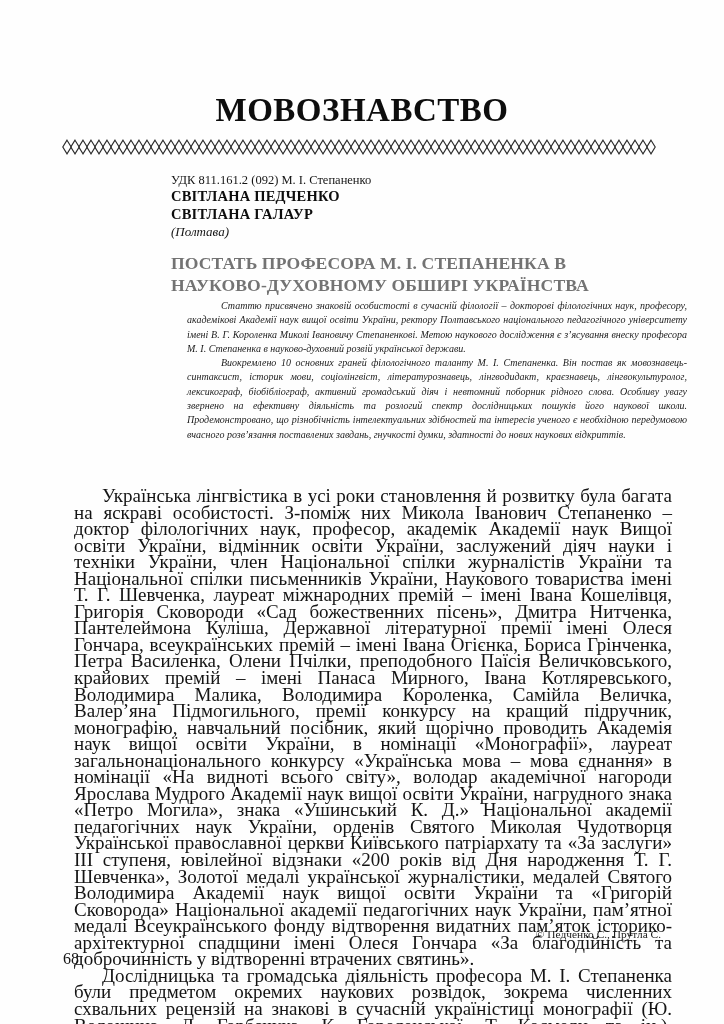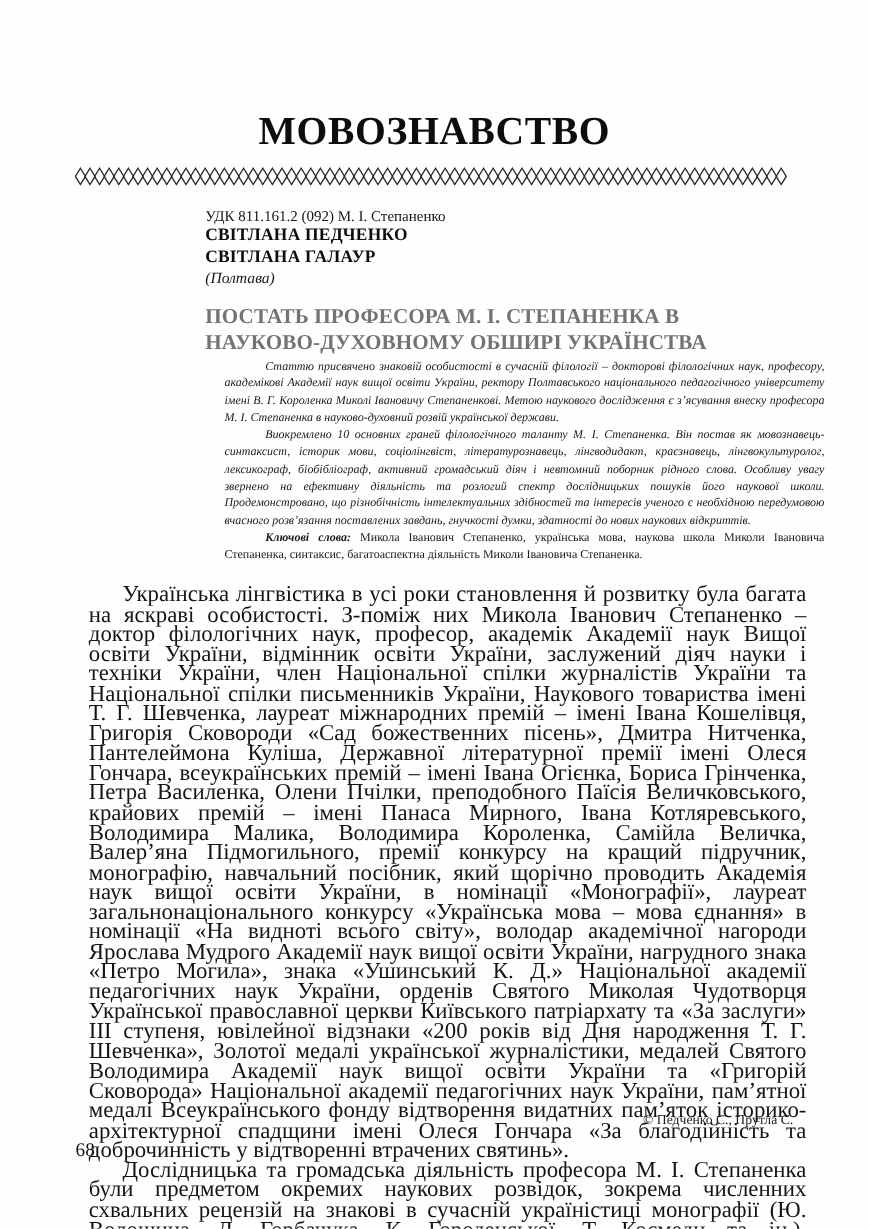--- a/index.html
+++ b/index.html
@@ -247,21 +247,20 @@
     <div class="author">СВІТЛАНА ПЕДЧЕНКО</div>
     <div class="author">СВІТЛАНА ГАЛАУР</div>
     <div class="city">(Полтава)</div>
   </div>
 
   <h1 class="article-title">ПОСТАТЬ ПРОФЕСОРА М. І. СТЕПАНЕНКА В НАУКОВО-ДУХОВНОМУ ОБШИРІ УКРАЇНСТВА</h1>
 
   <div class="abstract">
     <p>Статтю присвячено знаковій особистості в сучасній філології – докторові філологічних наук, професору, академікові Академії наук вищої освіти України, ректору Полтавського національного педагогічного університету імені В. Г. Короленка Миколі Івановичу Степаненкові. Метою наукового дослідження є з’ясування внеску професора М. І. Степаненка в науково-духовний розвій української держави.</p>
     <p>Виокремлено 10 основних граней філологічного таланту М. І. Степаненка. Він постав як мовознавець-синтаксист, історик мови, соціолінгвіст, літературознавець, лінгводидакт, краєзнавець, лінгвокультуролог, лексикограф, біобібліограф, активний громадський діяч і невтомний поборник рідного слова. Особливу увагу звернено на ефективну діяльність та розлогий спектр дослідницьких пошуків його наукової школи. Продемонстровано, що різнобічність інтелектуальних здібностей та інтересів ученого є необхідною передумовою вчасного розв’язання поставлених завдань, гнучкості думки, здатності до нових наукових відкриттів.</p>
-    <p class="kw"><span class="kw-label">Ключові слова:</span><span class="kw-body"> Микола Іванович Степаненко, українська мова, наукова школа Миколи Івановича Степаненка, синтаксис, багатоаспектна діяльність Миколи Івановича Степаненка.</span></p>
   </div>
 
   <div class="body-text">
     <p>Українська лінгвістика в усі роки становлення й розвитку була багата на яскраві особистості. З-поміж них Микола Іванович Степаненко – доктор філологічних наук, професор, академік Академії наук Вищої освіти України, відмінник освіти України, заслужений діяч науки і техніки України, член Національної спілки журналістів України та Національної спілки письменників України, Наукового товариства імені Т. Г. Шевченка, лауреат міжнародних премій – імені Івана Кошелівця, Григорія Сковороди «Сад божественних пісень», Дмитра Нитченка, Пантелеймона Куліша, Державної літературної премії імені Олеся Гончара, всеукраїнських премій –  імені Івана Огієнка, Бориса Грінченка, Петра Василенка, Олени Пчілки, преподобного Паїсія Величковського, крайових премій – імені Панаса Мирного, Івана Котляревського, Володимира Малика, Володимира Короленка, Самійла Величка, Валер’яна Підмогильного, премії конкурсу на кращий підручник, монографію, навчальний посібник, який щорічно проводить Академія наук вищої освіти України, в номінації «Монографії», лауреат загальнонаціонального конкурсу «Українська мова – мова єднання» в номінації «На видноті всього світу», володар академічної нагороди Ярослава Мудрого Академії наук вищої освіти України, нагрудного знака «Петро Могила», знака «Ушинський К. Д.» Національної академії педагогічних наук України, орденів Святого Миколая Чудотворця Української православної церкви Київського патріархату та «За заслуги» ІІІ ступеня, ювілейної відзнаки «200 років від Дня народження Т. Г. Шевченка», Золотої медалі української журналістики, медалей Святого Володимира Академії наук вищої освіти України та «Григорій Сковорода» Національної академії педагогічних наук України, пам’ятної медалі Всеукраїнського фонду відтворення видатних пам’яток історико-архітектурної спадщини імені Олеся Гончара «За благодійність та доброчинність у відтворенні втрачених святинь».</p>
     <p>Дослідницька та громадська діяльність професора М. І. Степаненка були предметом окремих наукових розвідок, зокрема численних схвальних рецензій на знакові в сучасній україністиці монографії (Ю. Волошина, Д. Горбачука, К. Городенської, Т. Космеди та ін.), біобібліографічних праць (С. Галаур, В. Орєхової, С. Педченко та ін.), статей у довідникових виданнях (О. Білоуська, Я. Городницької, С. Єрмоленко, В. Козиної, В. Подриги, Т. Пустовіта, П. Ротача), вітальних слів, видрукуваних у крайовій і всеукраїнській періодиці (Л. Віцені, З. Матяшової, Т. Прутла та ін.) тощо. Однак сучасному мовознавству бракує комплексного вивчення різноаспектних віх наукової творчості Миколи Івановича, подвижницький шлях якого набуває особливої актуальності в нелегкі часи утвердження</p>
   </div>
 
   <div class="copyright">© Педченко С., Прутла С.</div>
 
   <div class="folio">68</div>

